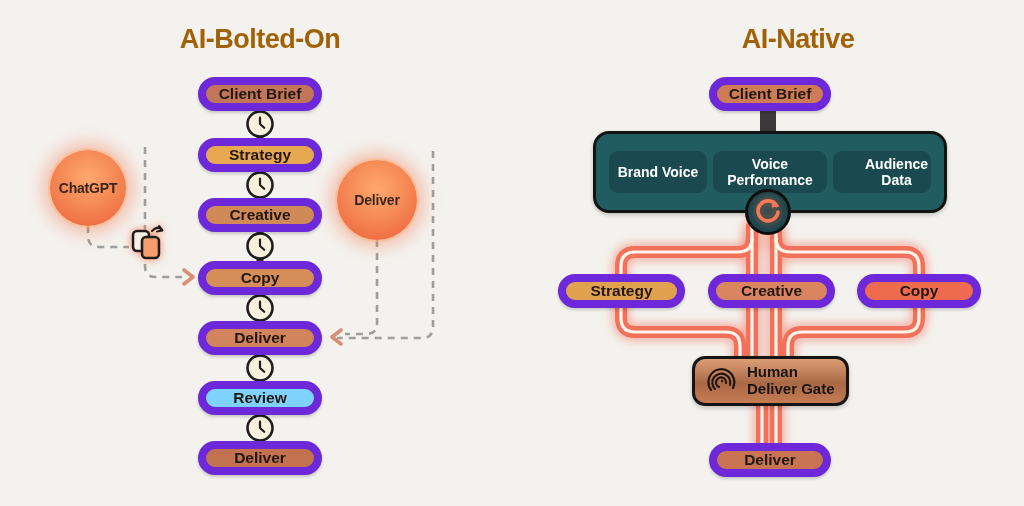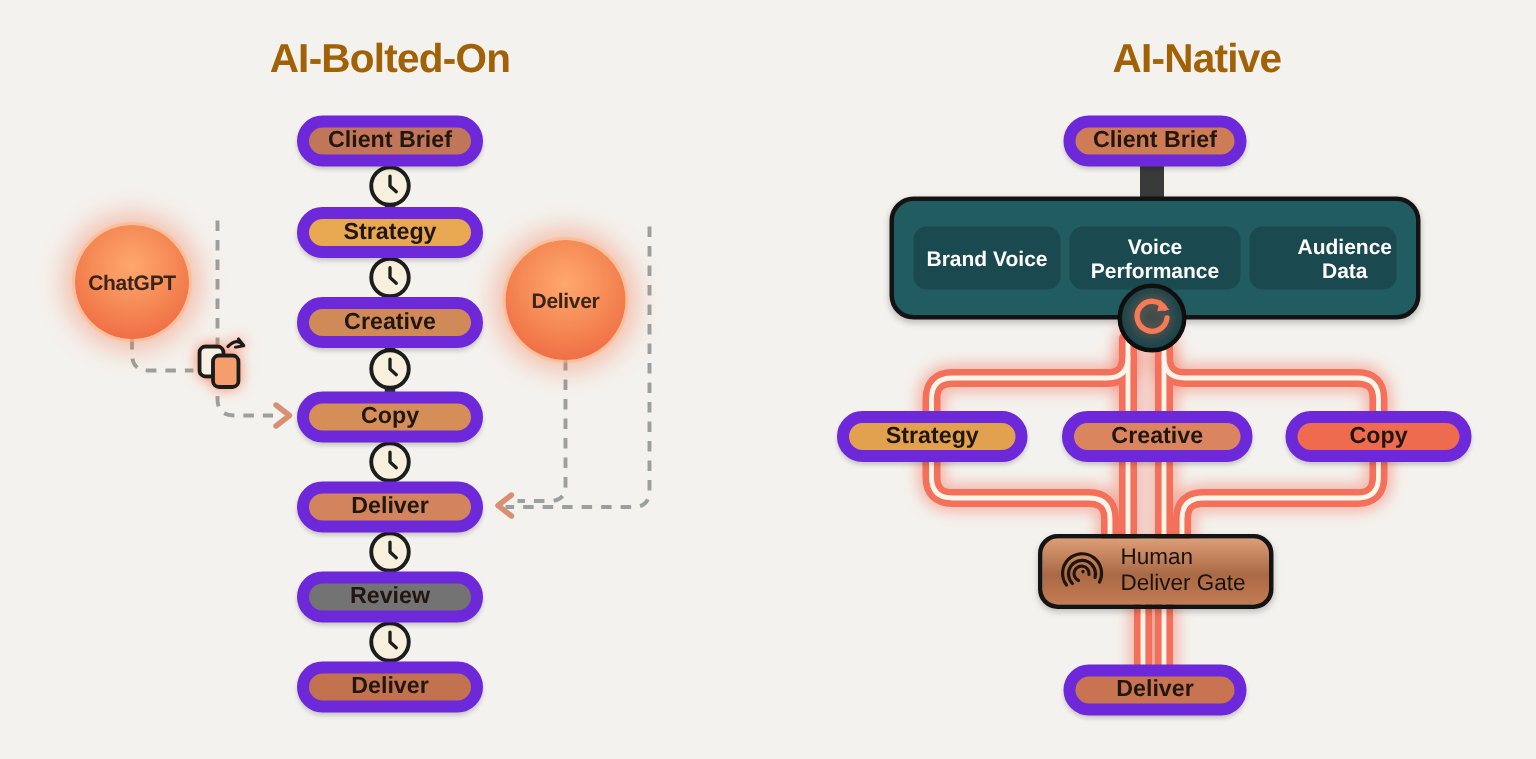--- a/index.html
+++ b/index.html
@@ -46,21 +46,21 @@
     background:#17454c;border:3px solid #0e0e0e;border-radius:50%;
     display:flex;align-items:center;justify-content:center;z-index:3;
   }
   #quality-gate{
     position:absolute;left:692px;top:356px;width:157px;height:50px;box-sizing:border-box;
     background:linear-gradient(180deg,#dc9e76 0%,#aa6945 55%,#c47c53 100%);
     border:3px solid #141414;border-radius:13px;
     display:flex;align-items:center;gap:8px;padding-left:10px;
     z-index:2;box-shadow:0 2px 4px rgba(0,0,0,0.22);
   }
-  #quality-gate .gate-label{font-size:15px;line-height:1.12;font-weight:400;color:#191310;}
+  #quality-gate .gate-label{font-size:15px;line-height:1.12;font-weight:700;color:#191310;}
 </style>
 </head>
 <body>
 
 <div id="canvas">
 
   <svg id="connector-layer" width="1024" height="506" viewBox="0 0 1024 506">
     <defs>
       <filter id="gblur" x="-40%" y="-40%" width="180%" height="180%">
         <feGaussianBlur stdDeviation="4.5"></feGaussianBlur>
@@ -161,21 +161,21 @@
   </svg>
 
   <div class="panel-title" style="left:100px;">AI-Bolted-On</div>
   <div class="panel-title" style="left:638px;">AI-Native</div>
 
   <div class="stage" style="left: 198px; top: 77px; background: rgb(193, 118, 90);">Client Brief</div>
   <div class="stage" style="left: 198px; top: 138px; background: rgb(232, 168, 81);">Strategy</div>
   <div class="stage" style="left: 198px; top: 198px; background: rgb(208, 138, 88);">Creative</div>
   <div class="stage" style="left: 198px; top: 261px; background: rgb(214, 142, 89);">Copy</div>
   <div class="stage" style="left: 198px; top: 321px; background: rgb(210, 132, 92);">Deliver</div>
-  <div class="stage" style="left: 198px; top: 381px; background: #737373;">Review</div>
+  <div class="stage" style="left: 198px; top: 381px; background: #7dd3fc;">Review</div>
   <div class="stage" style="left: 198px; top: 441px; background: rgb(195, 114, 79);">Deliver</div>
 
   <div class="tool-circle" style="left:50px;top:150px;width:76px;height:76px;">ChatGPT</div>
   <div class="tool-circle" style="left:337px;top:160px;width:80px;height:80px;">Deliver</div>
 
   <div class="stage" style="left: 709px; top: 77px; width: 122px; background: rgb(205, 124, 85);">Client Brief</div>
 
   <div id="context-panel">
     <div class="context-item" style="width:98px;">Brand Voice</div>
     <div class="context-item" style="width:114px;">Voice Performance</div>

